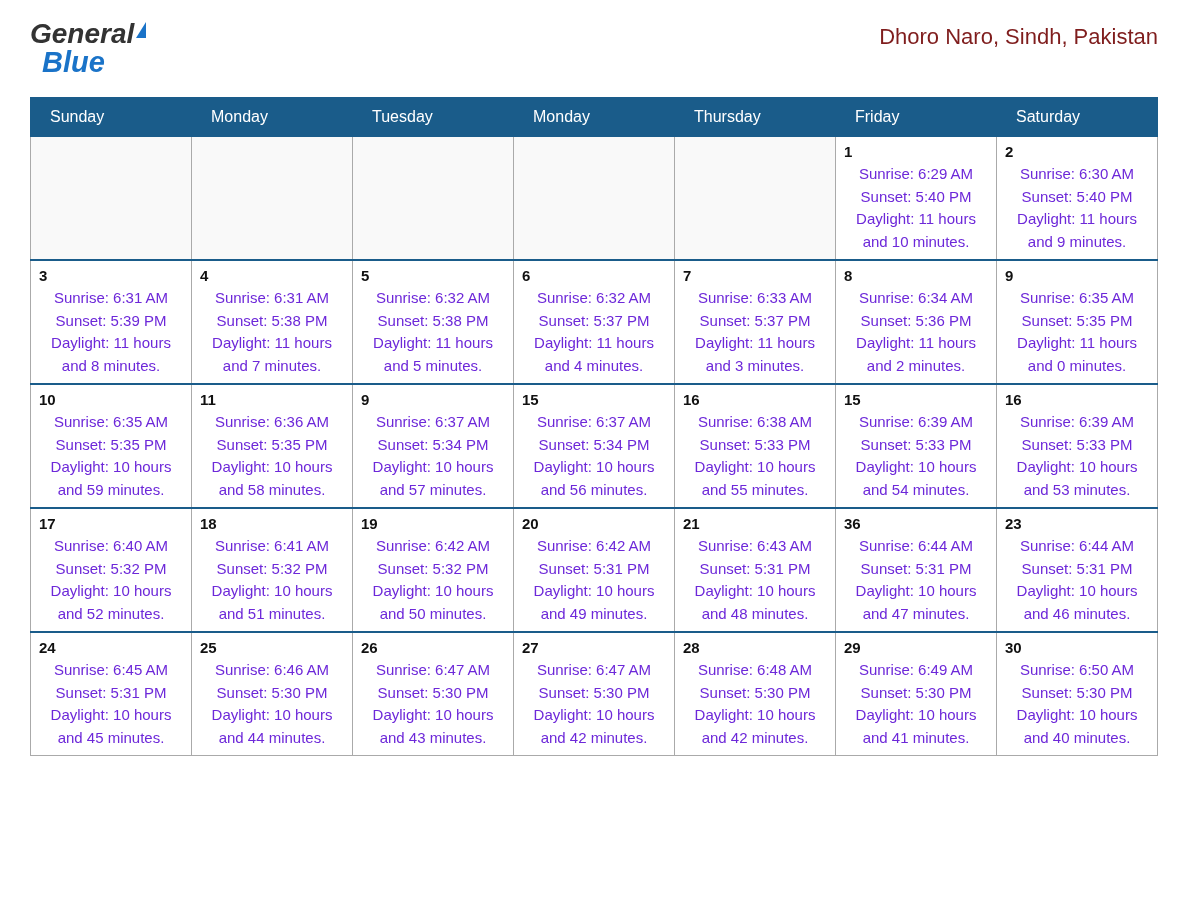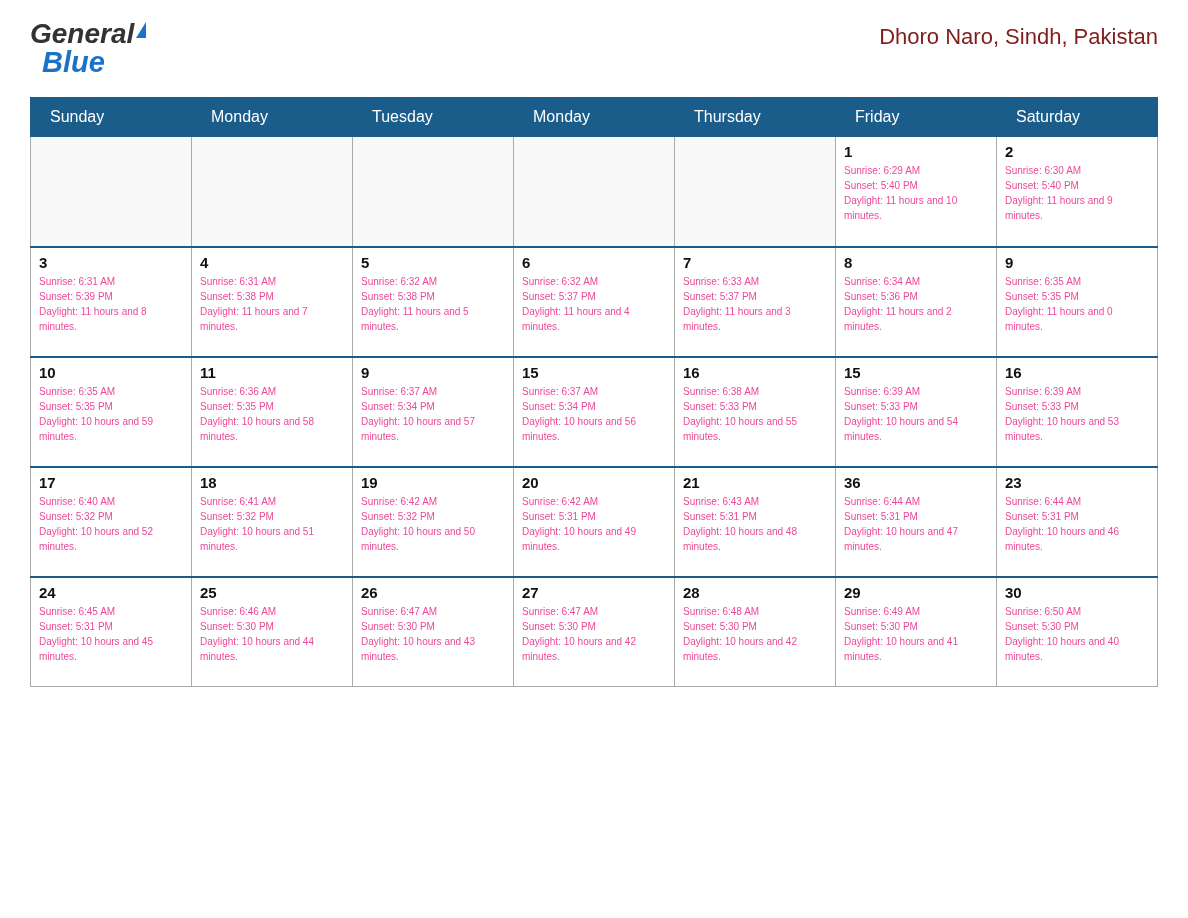--- a/index.html
+++ b/index.html
@@ -84,23 +84,24 @@
       font-size: 13px;
       color: #333;
     }
     .day-number {
       font-size: 15px;
       font-weight: bold;
       color: #111;
       margin-bottom: 3px;
     }
     .day-info {
-      font-size: 10px;
+      font-size: 15px;
       line-height: 1.5;
-      color: #ec4899;
+      color: #6d28d9;
+      text-align: center;
     }
     .empty-cell {
       background: #f9f9f9;
     }
     .row-separator td {
       border-top: 2px solid #1a5c8a;
     }
   </style>
 </head>
 <body>

